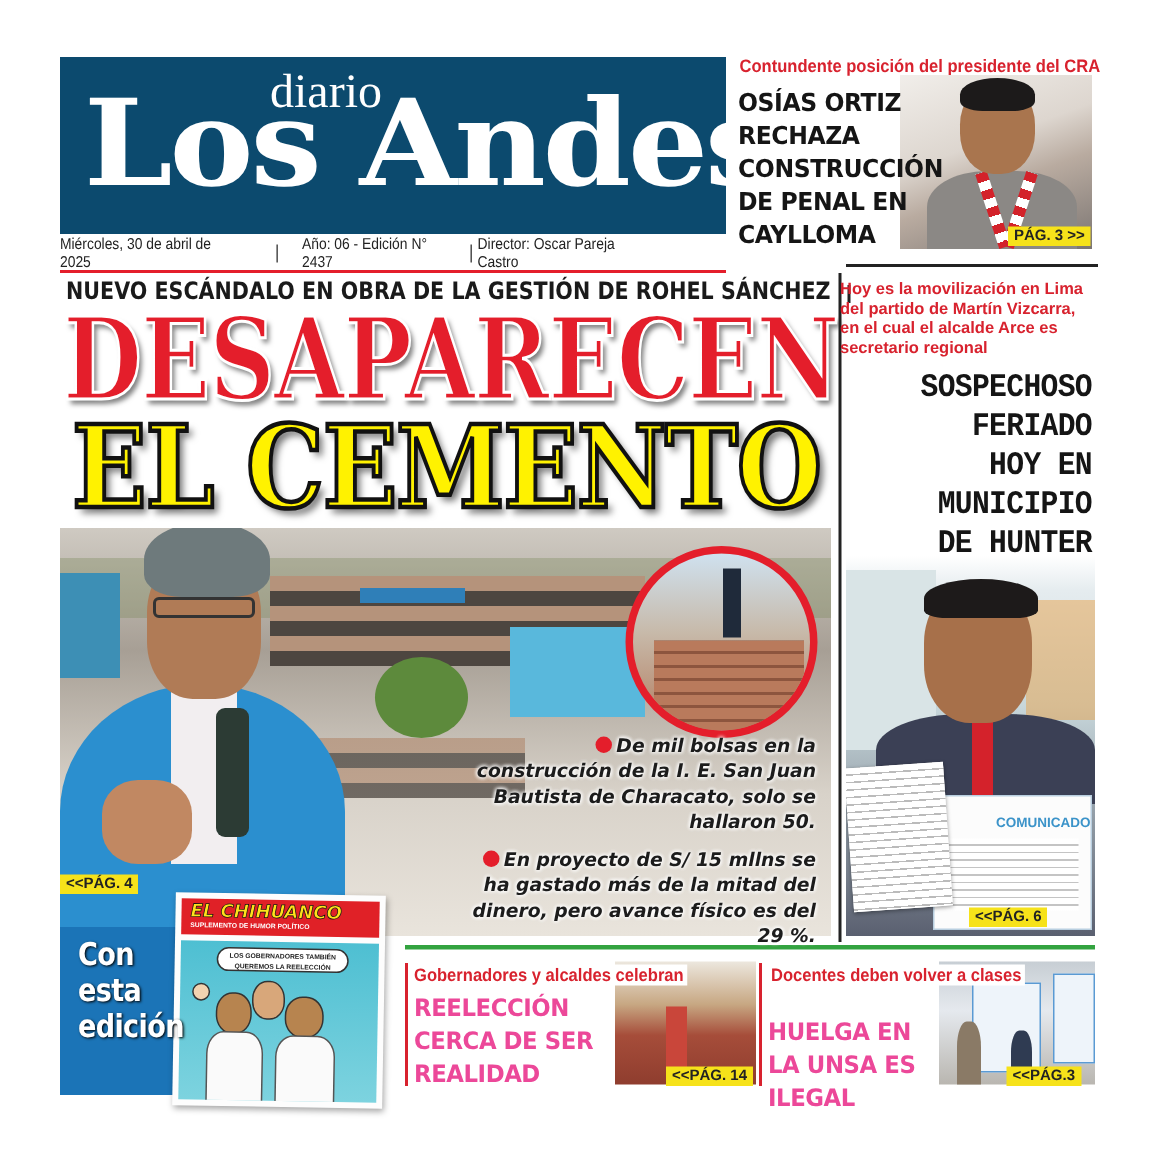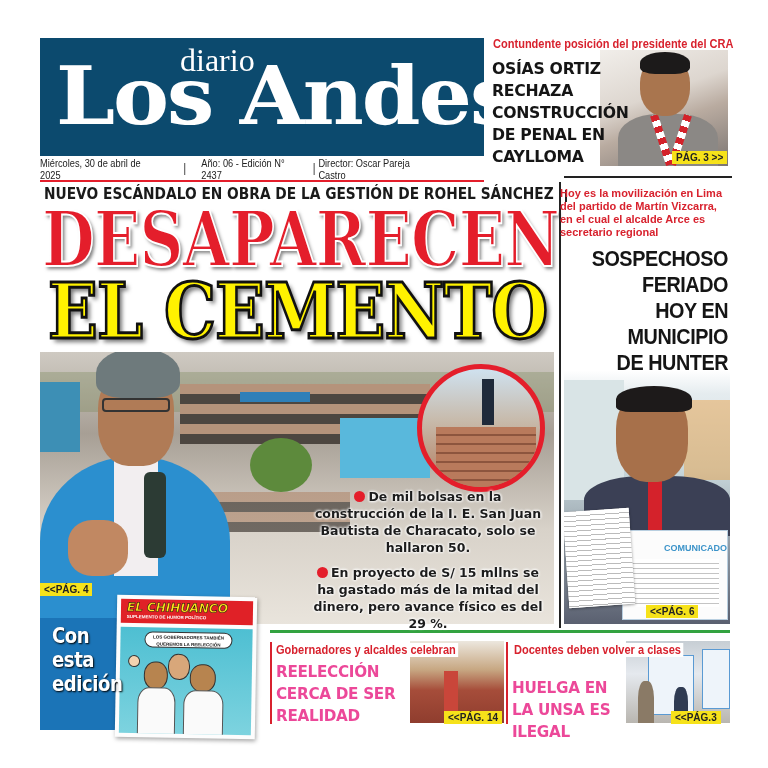--- a/index.html
+++ b/index.html
@@ -42,31 +42,31 @@
   .bags { left: 14px; top: 58px; width: 100px; height: 60px; background: repeating-linear-gradient(180deg,#b97a5c 0 7px,#8d553e 7px 9px); }
 
   .man-hair { left: 56px; top: -4px; width: 84px; height: 50px; border-radius: 50% 50% 30% 30%; background: #6e7a7c; }
   .man-face { left: 58px; top: 18px; width: 76px; height: 96px; border-radius: 40%; background: #b07b56; }
   .man-glasses { left: 62px; top: 46px; width: 68px; height: 14px; border: 2px solid #333; border-radius: 4px; }
   .man-suit { left: 0; top: 104px; width: 190px; height: 170px; border-radius: 50% 50% 0 0; background: #2b8fcf; }
   .man-shirt { left: 74px; top: 104px; width: 44px; height: 120px; background: #f2eef0; }
   .mic { left: 104px; top: 120px; width: 22px; height: 86px; border-radius: 6px; background: #2c3b34; }
   .hand { left: 28px; top: 168px; width: 60px; height: 56px; border-radius: 40%; background: #c18862; }
 
-  .bullets { left: 312px; top: 488px; width: 232px; font-family: "DejaVu Sans", sans-serif; font-weight: bold; font-size: 12.5px; line-height: 17px; color: #1c1c1c; text-align: center; z-index: 3; }
+  .bullets { left: 312px; top: 488px; width: 232px; font-family: "DejaVu Sans", sans-serif; font-weight: bold; font-style: italic; font-size: 12.5px; line-height: 17px; color: #1c1c1c; text-align: right; z-index: 3; }
   .bullet { position: relative; margin-bottom: 8px; text-shadow: 0 0 3px #fff, 0 0 3px #fff, 0 0 3px #fff; }
   .dot { display: inline-block; width: 11px; height: 11px; border-radius: 50%; background: #e41e2b; vertical-align: -1px; margin-right: 3px; }
 
   
   .vrule { left: 559px; top: 182px; width: 2px; height: 446px; background: #222; }
   .hrule-r { left: 564px; top: 176px; width: 168px; height: 2px; background: #222; }
   .rc-kicker { left: 560px; top: 187px; width: 168px; text-align: left; color: #d8222e; font-weight: bold; font-size: 11px; line-height: 13px; }
   .rc-kicker-bar { left: 565px; top: 190px; width: 2px; height: 12px; background: #222; }
   .rc-photo { left: 564px; top: 240px; width: 166px; height: 384px; background: linear-gradient(180deg,#ffffff 0%,#ffffff 34%,#e5ecef 40%,#c8d7db 60%,#8f9aa4 80%,#5a6070 100%); overflow: hidden; }
-  .rc-head { left: 564px; top: 246px; width: 164px; text-align: right; font-family: Liberation Sans, sans-serif; font-weight: bold; color: #151515; font-size: 22px; line-height: 26px; letter-spacing: -0.5px; z-index: 3; }
+  .rc-head { left: 564px; top: 246px; width: 164px; text-align: right; font-family: Liberation Mono, monospace; font-weight: bold; color: #151515; font-size: 22px; line-height: 26px; letter-spacing: -0.5px; z-index: 3; }
   .rc-head div { white-space: nowrap; transform: scaleX(0.9); transform-origin: right; }
   .rc-face { left: 52px; top: 150px; width: 72px; height: 92px; border-radius: 42%; background: #a7704a; }
   .rc-hair { left: 52px; top: 146px; width: 76px; height: 26px; border-radius: 50% 50% 20% 20%; background: #1d1a1a; }
   .rc-suit { left: 20px; top: 236px; width: 146px; height: 60px; border-radius: 40% 40% 0 0; background: #3b4055; }
   .rc-tie { left: 84px; top: 240px; width: 14px; height: 50px; background: #d4222b; }
   .doc1 { left: 2px; top: 270px; width: 66px; height: 96px; background: #f7f7f7; transform: rotate(-4deg); box-shadow: 0 1px 3px rgba(0,0,0,0.4); background-image: repeating-linear-gradient(180deg,#fff 0 4px,#bbb 4px 5px); }
   .doc2 { left: 58px; top: 290px; width: 106px; height: 90px; background: #fcfcfc; border: 1px solid #b9cfe0; }
   .comunicado { left: 0; right: 0; top: 12px; text-align: right; color: #3b93c9; font-weight: bold; font-size: 9px; }
   .doc2 .lines { position: absolute; left: 8px; right: 8px; top: 28px; height: 48px; background: repeating-linear-gradient(180deg,#fff 0 4px,#c4c4c4 4px 5px); }
 

